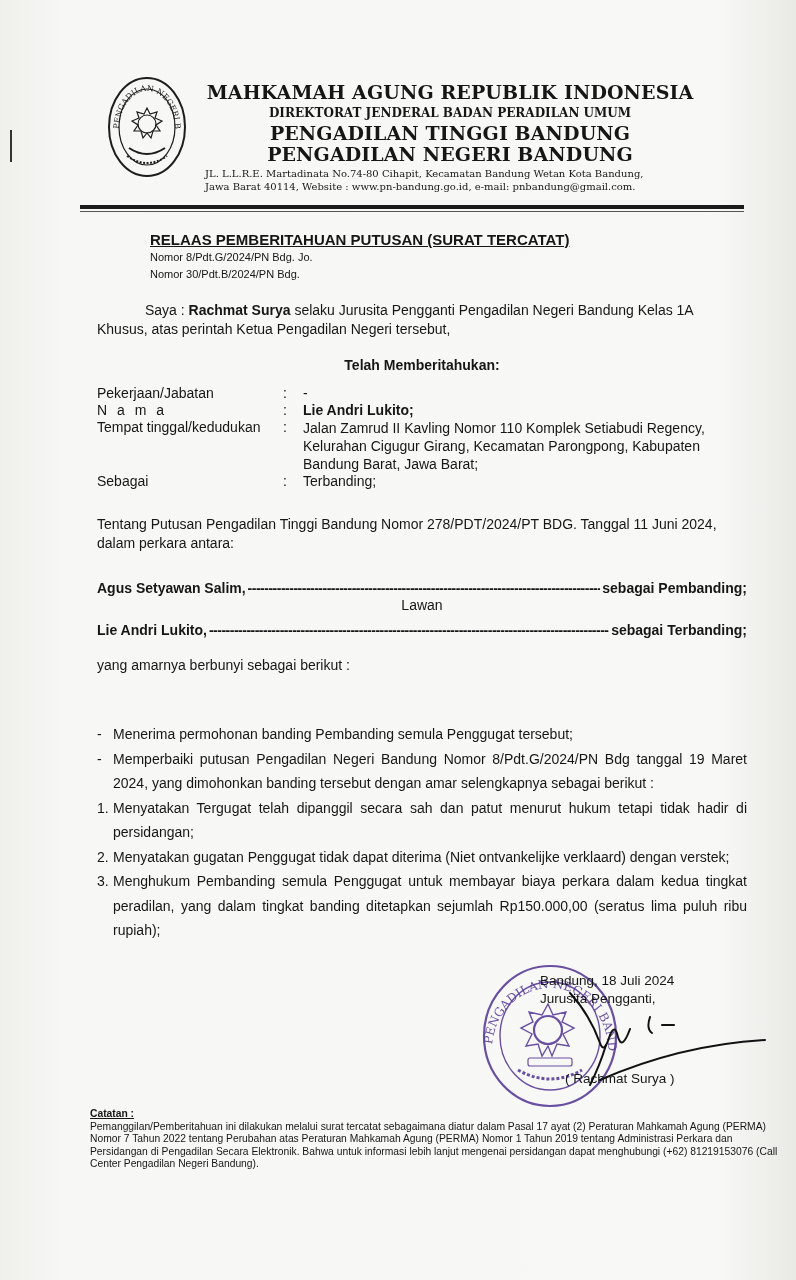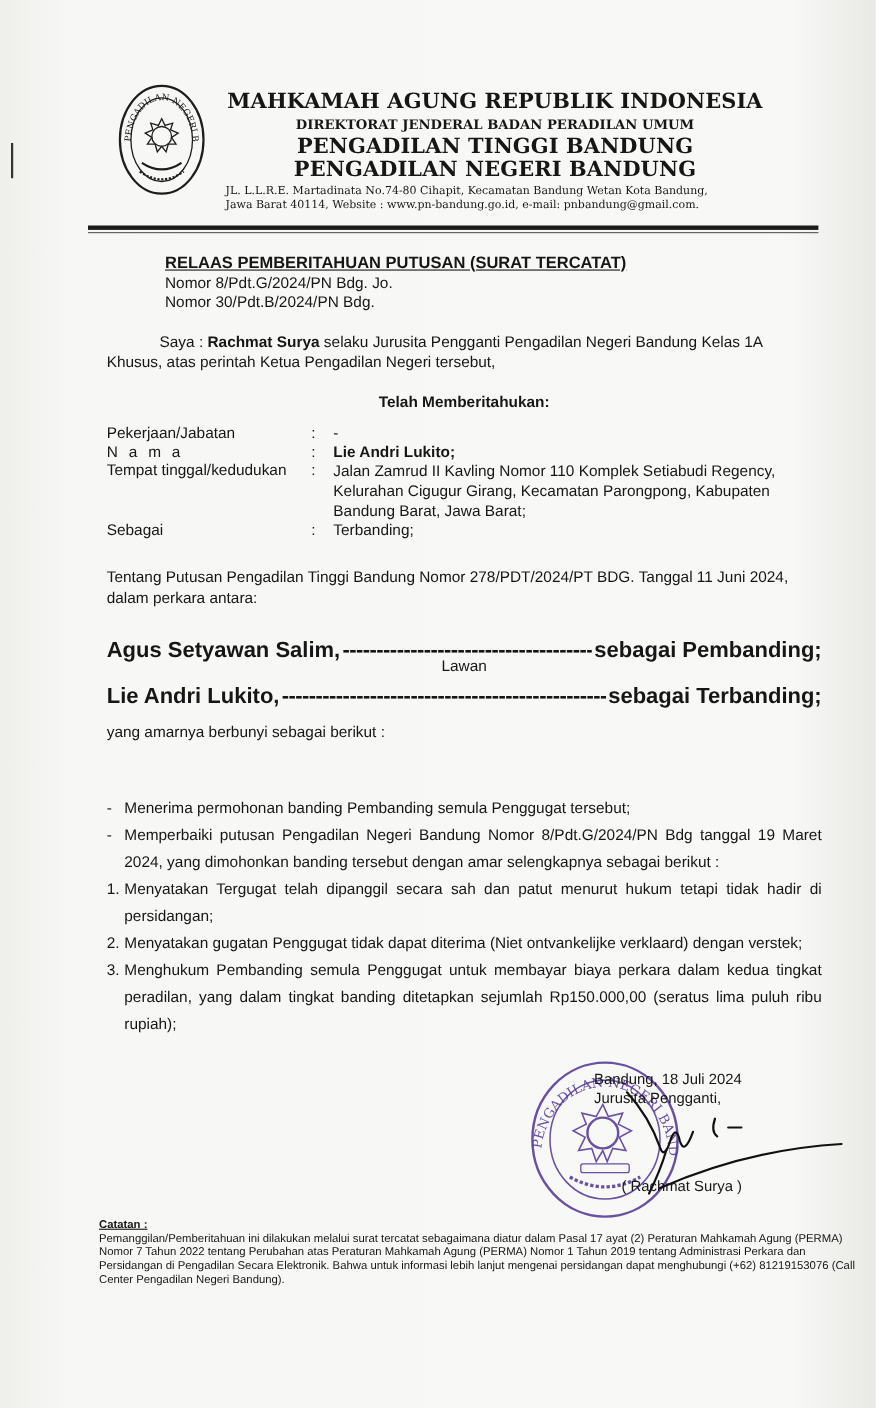--- a/index.html
+++ b/index.html
@@ -17,34 +17,34 @@
   .kop { position: absolute; left: 180px; top: 82px; width: 540px; text-align: center; font-family: "DejaVu Serif", "Liberation Serif", serif; font-weight: bold; }
   .kop .l1 { font-size: 19px; line-height: 21px; letter-spacing: 0.1px; }
   .kop .l2 { font-size: 12px; line-height: 20px; }
   .addr { position: absolute; left: 205px; top: 167px; width: 480px; font-family: "DejaVu Serif", "Liberation Serif", serif; font-size: 10px; line-height: 13px; }
   .rule-thick { position: absolute; left: 80px; top: 205px; width: 664px; height: 4px; background: #1b1b1b; }
   .rule-thin { position: absolute; left: 80px; top: 211px; width: 664px; height: 1px; background: #555; }
 
   
   .title-block { position: absolute; left: 150px; top: 231px; width: 540px; }
   .title { font-weight: bold; font-size: 15px; text-decoration: underline; line-height: 18px; }
-  .nomor { font-size: 14px; line-height: 17px; }
+  .nomor { font-size: 11px; line-height: 17px; }
 
   .txt { position: absolute; font-size: 14px; line-height: 19px; }
   .intro { left: 97px; top: 301px; width: 650px; }
   .intro .ind { padding-left: 48px; }
   .center-h { position: absolute; left: 97px; width: 650px; text-align: center; font-weight: bold; font-size: 14px; }
 
   .id-table { position: absolute; left: 97px; top: 385px; width: 660px; border-collapse: collapse; font-size: 14px; }
   .id-table td { padding: 0; vertical-align: top; line-height: 17px; }
   .id-table td.lbl { width: 186px; }
   .id-table td.col { width: 20px; }
   .nama-lbl { letter-spacing: 3px; }
 
-  .parties { position: absolute; left: 97px; width: 650px; font-size: 20px; display: flex; align-items: center; }
+  .parties { position: absolute; left: 97px; width: 650px; font-size: 14px; display: flex; align-items: center; }
   .parties .nm { font-weight: bold; white-space: nowrap; }
   .parties .dash { flex: 1; overflow: hidden; white-space: nowrap; font-weight: bold; letter-spacing: -0.5px; margin: 0 2px; }
   .parties .role { font-weight: bold; white-space: nowrap; }
 
   .amar-list { position: absolute; left: 97px; top: 722px; width: 650px; font-size: 14px; line-height: 24.5px; }
   .amar-item { display: flex; }
   .amar-item .mk { width: 16px; flex: none; }
   .amar-item .bd { flex: 1; text-align: justify; }
 
   

